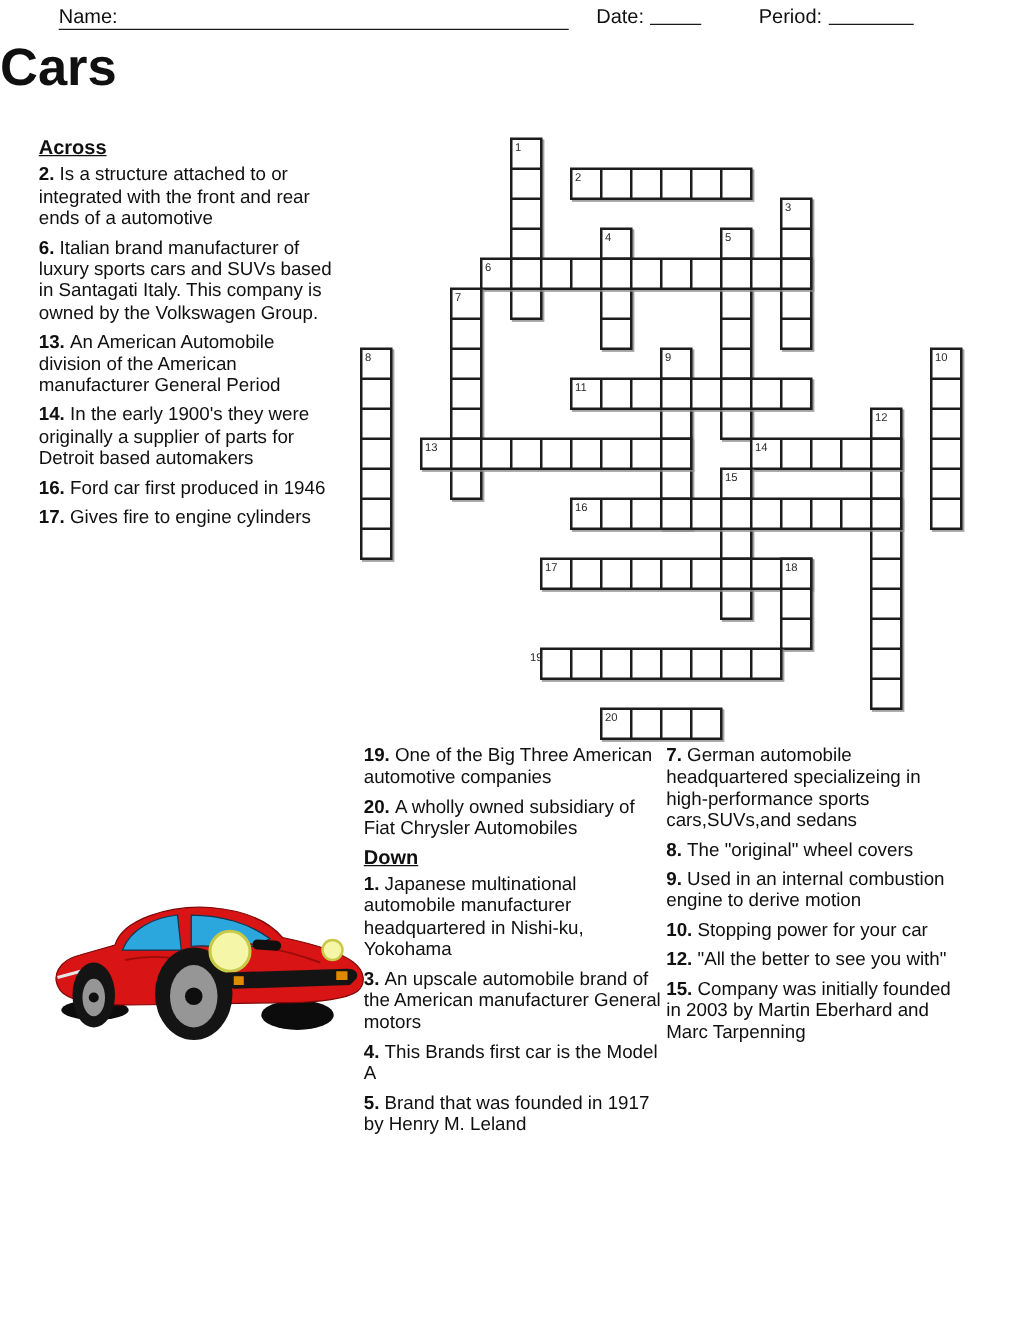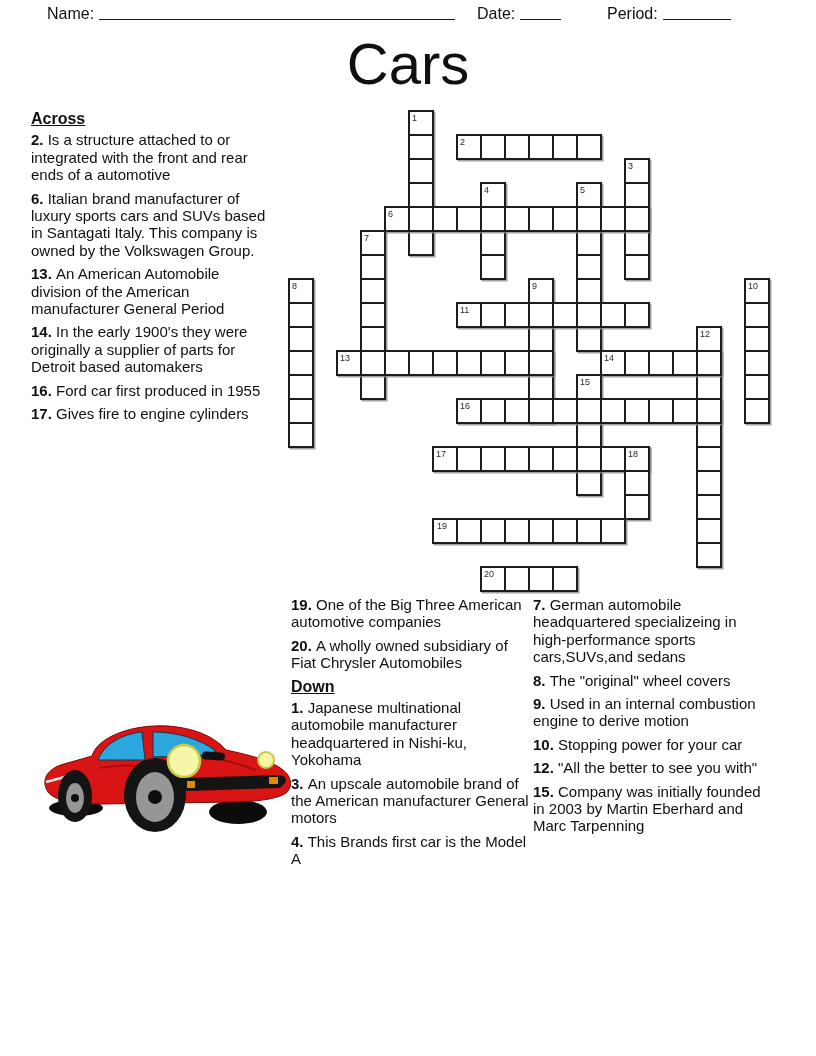--- a/index.html
+++ b/index.html
@@ -2,26 +2,26 @@
 <html style="--car-body: #d81414; --car-window: #2ba7de; --car-light: #f6f6a8; --car-indicator: #e18a00; --car-tire: #141414; --car-hub: #969696;"><head>
 <meta charset="utf-8">
 <style>
   html,body{margin:0;padding:0;background:#fff;}
   .page{position:relative;width:816px;height:1056px;background:#ffffff;overflow:hidden;
         font-family:"Liberation Sans",sans-serif;color:#101010;}
   
   .h-group{position:absolute;top:4px;display:flex;font-size:16px;line-height:19px;}
   .h-group .lbl{margin-right:5px;white-space:nowrap;}
   .h-line{flex:1;border-bottom:1.6px solid #1a1a1a;margin-bottom:3px;}
-  .hg-name{left:47px;width:408px;}
+  .hg-name{left:47px;width:408px;flex-direction:column;}
   .hg-date{left:477px;width:84px;}
   .hg-period{left:607px;width:124px;}
   
-  .title{position:absolute;left:0;right:0;top:30px;text-align:center;
-         font-size:58px;font-weight:400;letter-spacing:0px;}
+  .title{position:absolute;left:0;right:0;top:30px;text-align:left;
+         font-size:42px;font-weight:700;letter-spacing:0px;}
   
   .cluecol{position:absolute;font-size:15px;line-height:17.4px;}
   .col-left{left:31px;top:110px;width:238px;}
   .col-mid{left:291px;top:596px;width:240px;}
   .col-right{left:533px;top:596px;width:240px;}
   .clue-heading{font-weight:bold;text-decoration:underline;font-size:16px;
                 margin:0 0 4px 0;}
   .clue{margin:0 0 6px 0;}
   .cnum{font-weight:bold;}
   
@@ -52,21 +52,21 @@
 
   <div class="title">Cars</div>
 
   <div class="cluecol col-left">
     <p class="clue-heading">Across</p>
     <div id="list-left">
         <p class="clue"><span class="cnum">2. </span><span>Is a structure attached to or integrated with the front and rear ends of a automotive</span></p>
         <p class="clue"><span class="cnum">6. </span><span>Italian brand manufacturer of luxury sports cars and SUVs based in Santagati Italy. This company is owned by the Volkswagen Group.</span></p>
         <p class="clue"><span class="cnum">13. </span><span>An American Automobile division of the American manufacturer General Period</span></p>
         <p class="clue"><span class="cnum">14. </span><span>In the early 1900's they were originally a supplier of parts for Detroit based automakers</span></p>
-        <p class="clue"><span class="cnum">16. </span><span>Ford car first produced in 1955</span></p>
+        <p class="clue"><span class="cnum">16. </span><span>Ford car first produced in 1946</span></p>
         <p class="clue"><span class="cnum">17. </span><span>Gives fire to engine cylinders</span></p>
       </div>
   </div>
 
   <div id="crossword">
       <div class="word" style="background: rgb(28, 28, 28); left: 120px; top: 0px; width: 26px; height: 146px;">
         <div class="cell" style="left: 2px; top: 2px; width: 22px; height: 22px;"></div>
         <div class="cell" style="left: 2px; top: 26px; width: 22px; height: 22px;"></div>
         <div class="cell" style="left: 2px; top: 50px; width: 22px; height: 22px;"></div>
         <div class="cell" style="left: 2px; top: 74px; width: 22px; height: 22px;"></div>
@@ -253,34 +253,35 @@
       <span class="cellnum" style="left: 244px; top: 171.5px;">9</span>
       <span class="cellnum" style="left: 460px; top: 171.5px;">10</span>
       <span class="cellnum" style="left: 172px; top: 195.5px;">11</span>
       <span class="cellnum" style="left: 412px; top: 219.5px;">12</span>
       <span class="cellnum" style="left: 52px; top: 243.5px;">13</span>
       <span class="cellnum" style="left: 316px; top: 243.5px;">14</span>
       <span class="cellnum" style="left: 292px; top: 267.5px;">15</span>
       <span class="cellnum" style="left: 172px; top: 291.5px;">16</span>
       <span class="cellnum" style="left: 148px; top: 339.5px;">17</span>
       <span class="cellnum" style="left: 340px; top: 339.5px;">18</span>
-      <span class="cellnum" style="left: 149px; top: 411.5px;">19</span>
+      <span class="cellnum" style="left: 136px; top: 411.5px;">19</span>
       <span class="cellnum" style="left: 196px; top: 459.5px;">20</span>
     </div>
 
   <div class="cluecol col-mid">
     <div id="list-mid-across">
         <p class="clue"><span class="cnum">19. </span><span>One of the Big Three American automotive companies</span></p>
         <p class="clue"><span class="cnum">20. </span><span>A wholly owned subsidiary of Fiat Chrysler Automobiles</span></p>
       </div>
     <p class="clue-heading">Down</p>
     <div id="list-mid-down">
         <p class="clue"><span class="cnum">1. </span><span>Japanese multinational automobile manufacturer headquartered in Nishi-ku, Yokohama</span></p>
         <p class="clue"><span class="cnum">3. </span><span>An upscale automobile brand of the American manufacturer General motors</span></p>
         <p class="clue"><span class="cnum">4. </span><span>This Brands first car is the Model A</span></p>
+        <p class="clue"><span class="cnum">5. </span><span>Brand that was founded in 1917 by Henry M. Leland</span></p>
       </div>
   </div>
 
   <div class="cluecol col-right">
     <div id="list-right">
         <p class="clue"><span class="cnum">7. </span><span>German automobile headquartered specializeing in high-performance sports cars,SUVs,and sedans</span></p>
         <p class="clue"><span class="cnum">8. </span><span>The "original" wheel covers</span></p>
         <p class="clue"><span class="cnum">9. </span><span>Used in an internal combustion engine to derive motion</span></p>
         <p class="clue"><span class="cnum">10. </span><span>Stopping power for your car</span></p>
         <p class="clue"><span class="cnum">12. </span><span>"All the better to see you with"</span></p>

